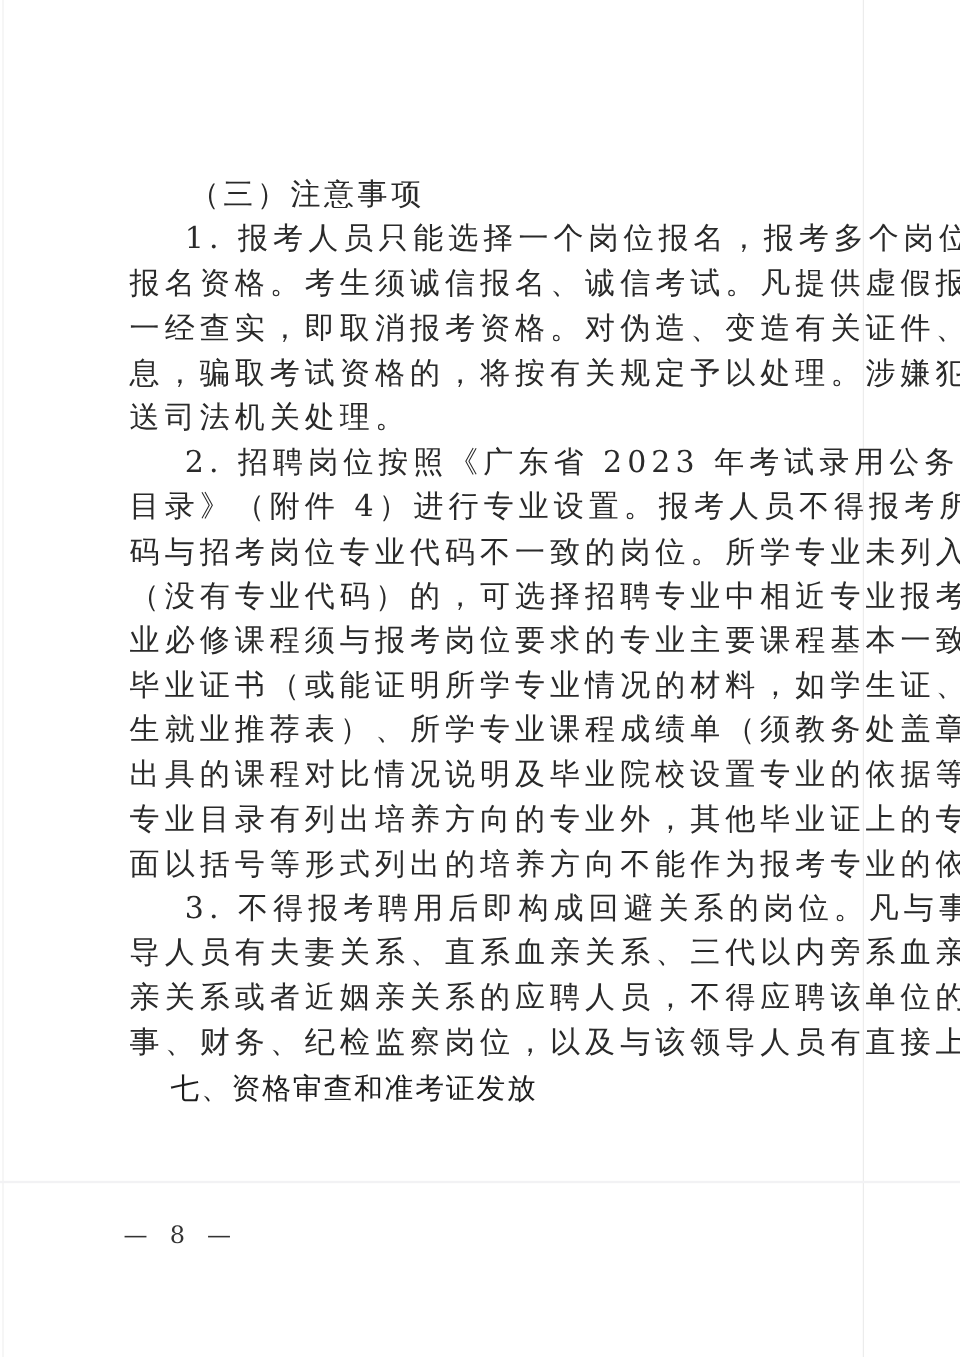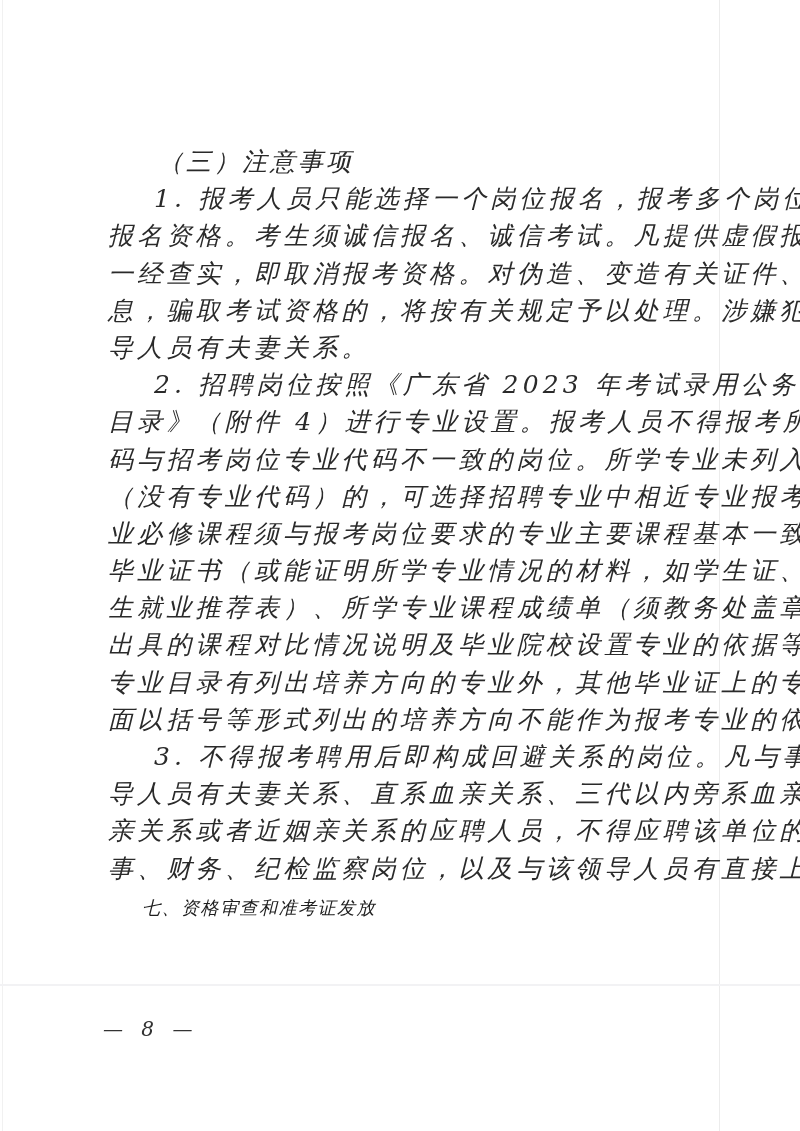--- a/index.html
+++ b/index.html
@@ -14,21 +14,20 @@
       overflow: hidden;
       font-family: "DejaVu Serif", "Liberation Serif", serif;
       color: #2a2a2a;
     }
     .page {
       position: absolute;
       left: 0; top: 0;
       width: 724px;
       height: 1131px;
       background: #ffffff;
-      font-style: italic;
     }
     .edge-left {
       position: absolute; left: 2px; top: 0; width: 1px; height: 1131px;
       background: #f1f1f1;
     }
     .edge-right {
       position: absolute; right: 4px; top: 0; width: 1px; height: 1131px;
       background: #ececec;
     }
     .content {
@@ -54,21 +53,21 @@
     }
     .line.heading-sub {
       padding-left: 50px;
       text-align-last: left;
       letter-spacing: 3px;
     }
     .line.heading-main {
       padding-left: 34px;
       text-align-last: left;
       font-family: "DejaVu Sans", "Liberation Sans", sans-serif;
-      font-size: 18px;
+      font-size: 24px;
       letter-spacing: 1.5px;
       color: #1e1e1e;
       margin-top: 2px;
     }
     .scan-line {
       position: absolute;
       left: 0;
       top: 984px;
       width: 800px;
       height: 2px;
@@ -92,21 +91,21 @@
   <div class="edge-right"></div>
 
   <div class="content">
     <div class="line heading-sub">（三）注意事项</div>
 
     <div>
       <div class="line indent">1. 报考人员只能选择一个岗位报名，报考多个岗位的，取消</div>
       <div class="line">报名资格。考生须诚信报名、诚信考试。凡提供虚假报考材料的，</div>
       <div class="line">一经查实，即取消报考资格。对伪造、变造有关证件、材料、信</div>
       <div class="line">息，骗取考试资格的，将按有关规定予以处理。涉嫌犯罪的，移</div>
-      <div class="line last">导人员有夫妻关系。</div>
+      <div class="line last">送司法机关处理。</div>
     </div>
 
     <div>
       <div class="line indent">2. 招聘岗位按照《广东省 2023 年考试录用公务员专业参考</div>
       <div class="line">目录》（附件 4）进行专业设置。报考人员不得报考所学专业代</div>
       <div class="line">码与招考岗位专业代码不一致的岗位。所学专业未列入专业目录</div>
       <div class="line">（没有专业代码）的，可选择招聘专业中相近专业报考，所学专</div>
       <div class="line">业必修课程须与报考岗位要求的专业主要课程基本一致，并提供</div>
       <div class="line">毕业证书（或能证明所学专业情况的材料，如学生证、高校毕业</div>
       <div class="line">生就业推荐表）、所学专业课程成绩单（须教务处盖章）、院校</div>

